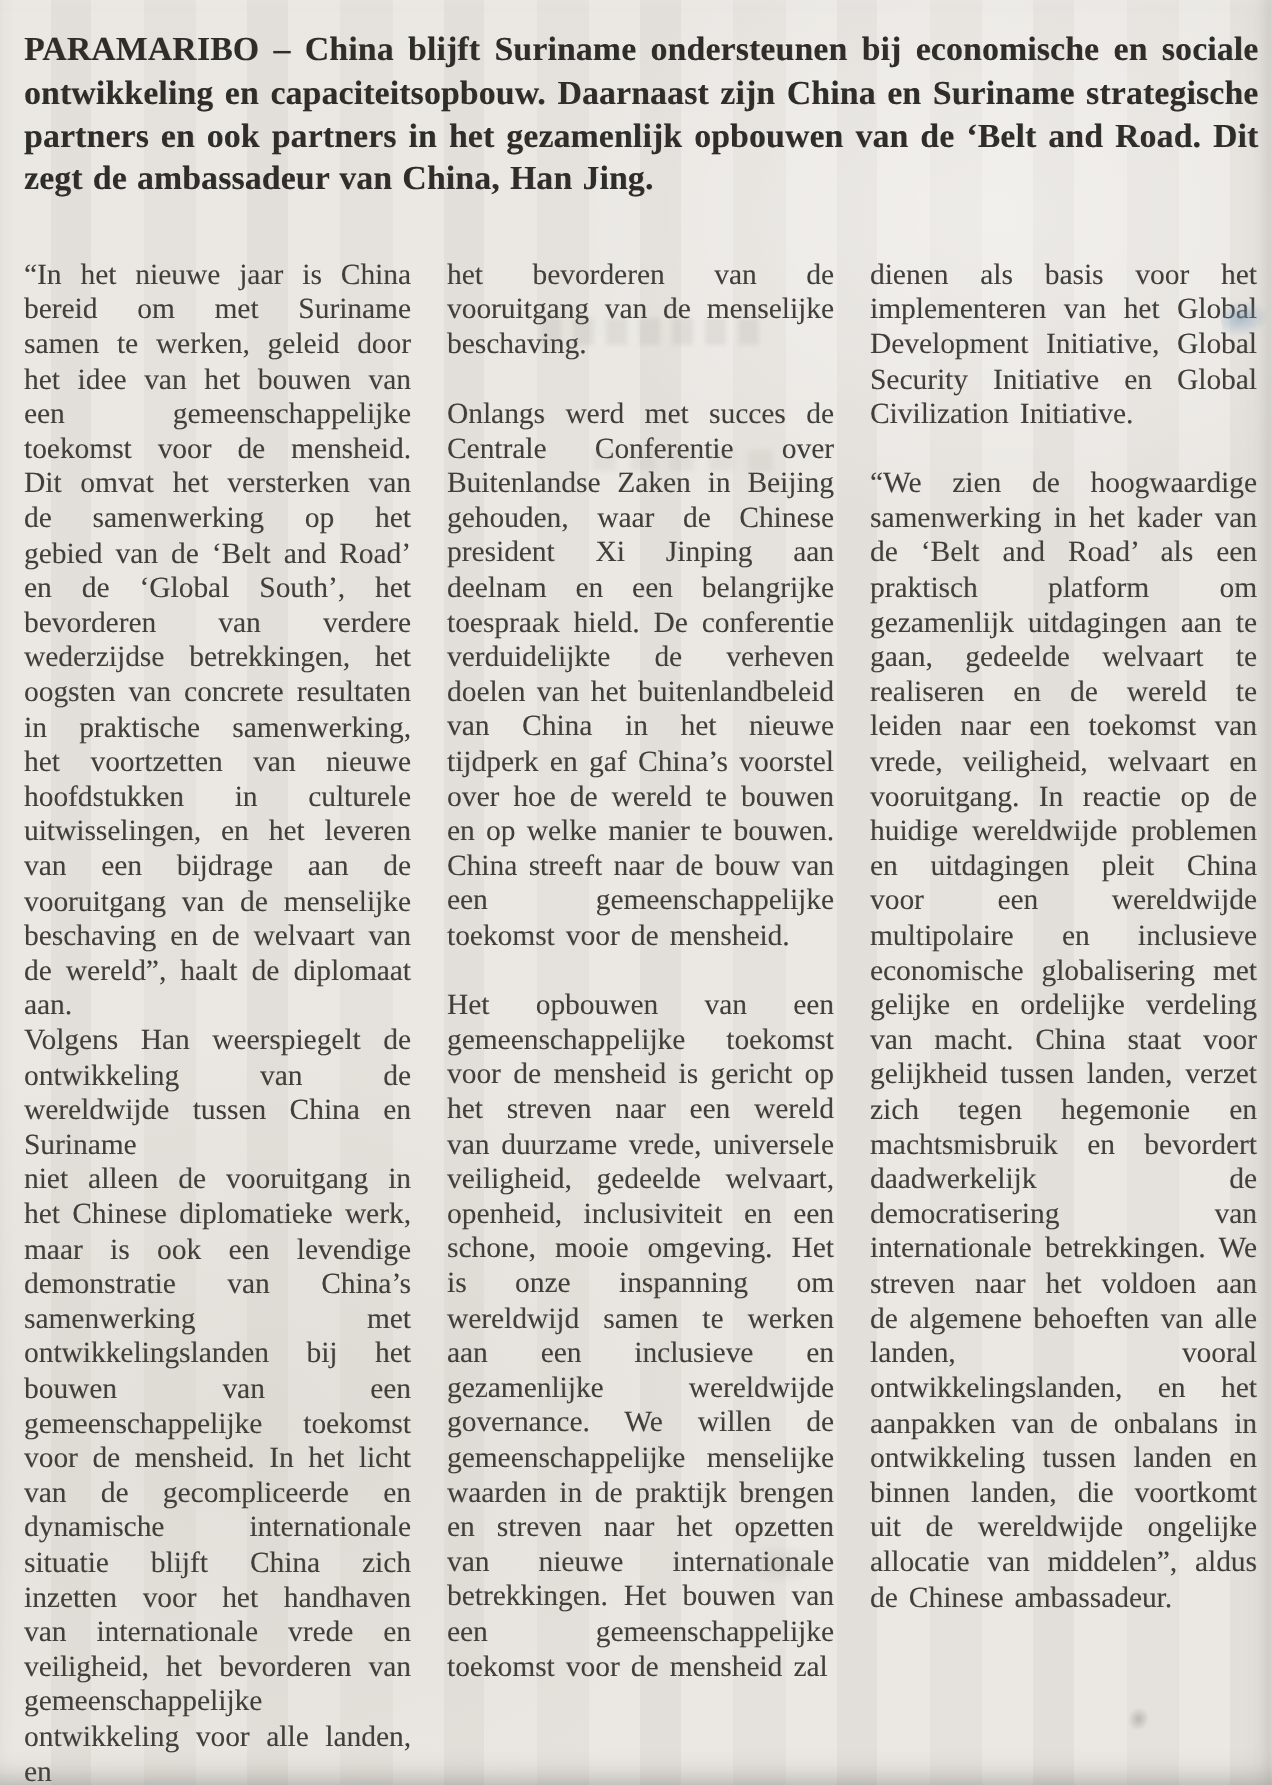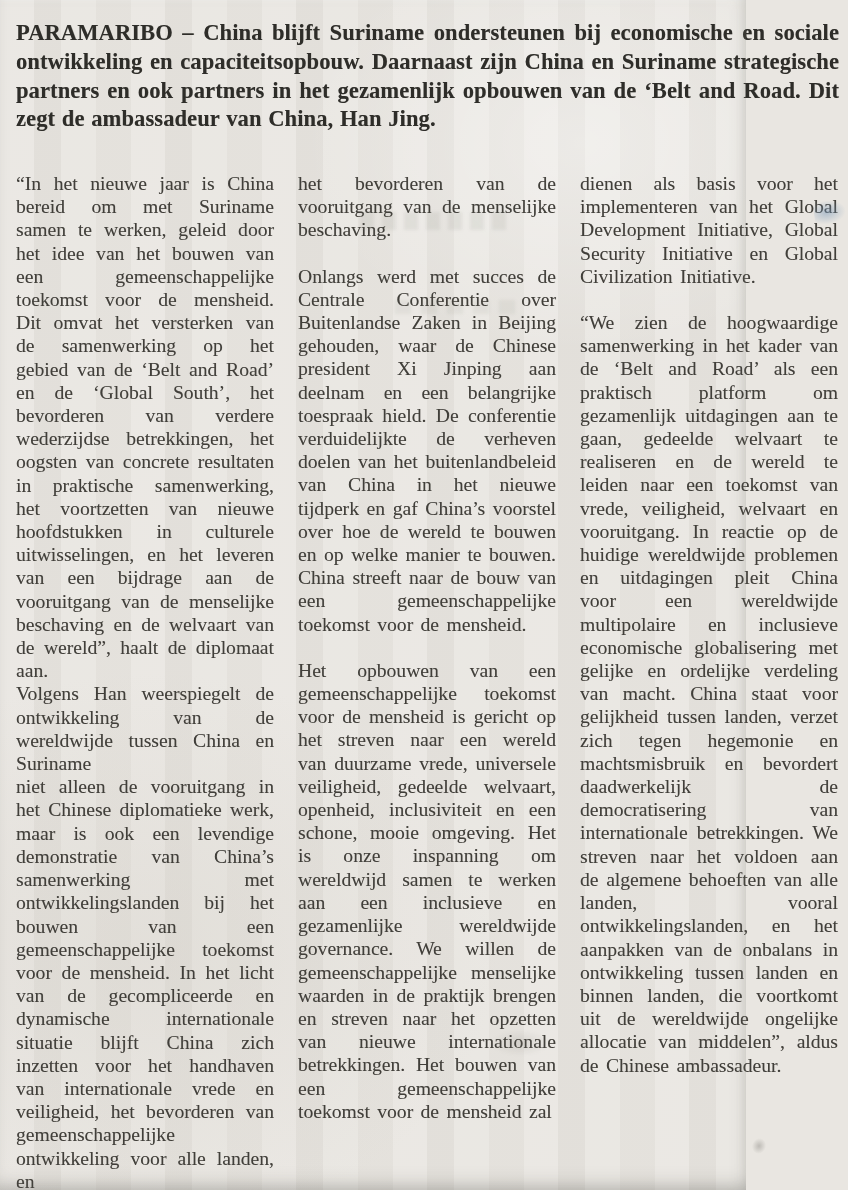--- a/index.html
+++ b/index.html
@@ -8,21 +8,21 @@
     width: 848px;
     height: 1190px;
     overflow: hidden;
   }
   body {
     background: #e9e6e1;
     font-family: "Liberation Serif", "DejaVu Serif", serif;
   }
   .page {
     position: relative;
-    width: 746px;
+    width: 848px;
     height: 1190px;
     background:
       radial-gradient(ellipse 400px 300px at 78% 12%, rgba(255,255,255,0.35), rgba(255,255,255,0) 70%),
       radial-gradient(ellipse 500px 400px at 20% 80%, rgba(210,206,198,0.35), rgba(210,206,198,0) 70%),
       repeating-linear-gradient(90deg,
         rgba(255,255,255,0.12) 0px, rgba(255,255,255,0.12) 34px,
         rgba(120,118,110,0.05) 34px, rgba(120,118,110,0.05) 61px,
         rgba(255,255,255,0.10) 61px, rgba(255,255,255,0.10) 96px,
         rgba(140,138,130,0.04) 96px, rgba(140,138,130,0.04) 131px),
       #e8e5e0;

